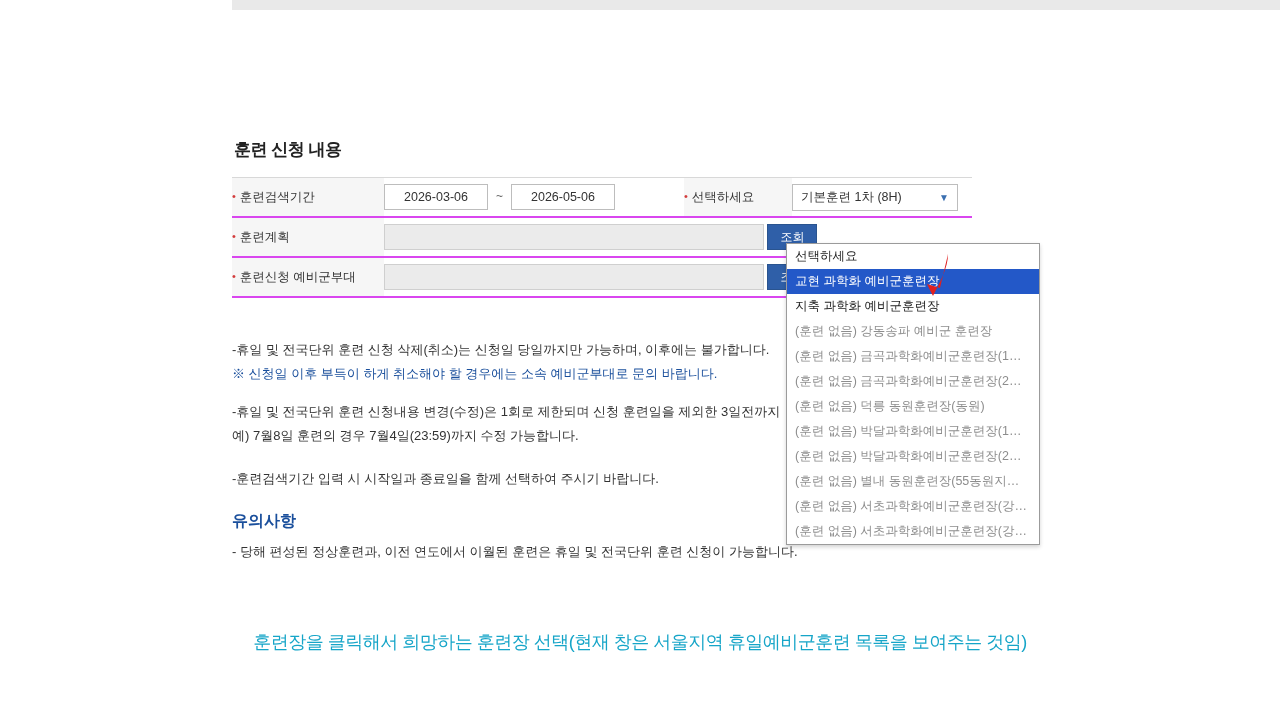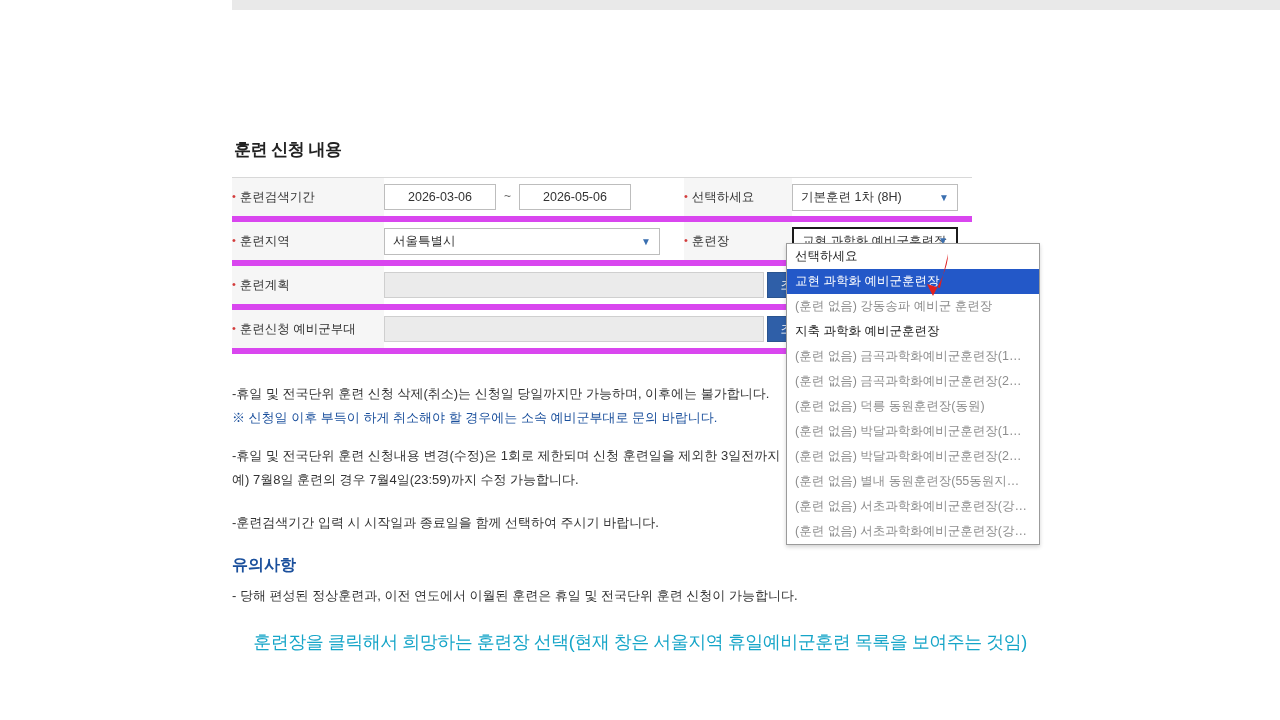--- a/index.html
+++ b/index.html
@@ -47,21 +47,21 @@
     letter-spacing: -0.5px;
     margin: 0 0 16px 2px;
   }
   table.form-table {
     border-collapse: collapse;
     width: 720px;
     table-layout: fixed;
   }
   table.form-table td {
     border-top: 1px solid #d8d8d8;
-    border-bottom: 6px solid #d946ef;
+    border-bottom: 2px solid #d946ef;
     height: 38px;
     vertical-align: middle;
     font-size: 12.5px;
     color: #333;
     padding: 0;
   }
   td.th {
     background: #f6f6f6;
     padding-left: 14px;
     color: #333;
@@ -85,21 +85,21 @@
     box-sizing: border-box;
     height: 26px;
     border: 1px solid #bdbdbd;
     background: #fff;
     font-size: 12.5px;
     color: #333;
     padding: 0 8px;
     font-family: "Liberation Sans", sans-serif;
     vertical-align: middle;
   }
-  .txt.date { width: 112px; text-align: center; }
+  .txt.date { width: 104px; text-align: center; }
   .tilde { display: inline-block; width: 16px; text-align: center; color: #666; font-size: 12px; }
   .txt.wide {
     width: 380px;
     background: #ebebeb;
     border: 1px solid #cfcfcf;
   }
 
   .selbox {
     position: relative;
     display: inline-block;
@@ -188,21 +188,20 @@
 
   
   .notes {
     position: absolute;
     left: 232px;
     top: 340px;
     width: 800px;
     font-size: 13px;
     color: #333;
     line-height: 1.55;
-    margin-top: 44px;
   }
   .note-p { margin: 0 0 4px 0; }
   .note-blue { color: #1a4f9c; margin: 0 0 0 0; }
   .gap { height: 18px; }
   .sub-head {
     color: #1a4f9c;
     font-weight: bold;
     font-size: 16px;
     margin: 20px 0 8px 0;
   }
@@ -252,40 +251,20 @@
             <span class="req">•</span><span>선택하세요</span>
           </td>
           <td class="cell-pad">
             <div class="selbox sel-type">
               <span>기본훈련 1차 (8H)</span>
               <span class="chev">▼</span>
             </div>
           </td>
         </tr>
 
-        <tr>
-          <td class="th">
-            <span class="req">•</span><span>훈련지역</span>
-          </td>
-          <td class="cell-pad">
-            <div class="selbox sel-region">
-              <span>서울특별시</span>
-              <span class="chev">▼</span>
-            </div>
-          </td>
-          <td class="th">
-            <span class="req">•</span><span>훈련장</span>
-          </td>
-          <td class="cell-pad">
-            <div class="selbox sel-place">
-              <span>교현 과학화 예비군훈련장</span>
-              <span class="chev">▼</span>
-            </div>
-          </td>
-        </tr>
 
         <tr>
           <td class="th">
             <span class="req">•</span><span>훈련계획</span>
           </td>
           <td class="cell-pad" colspan="3">
             <input class="txt wide" type="text" readonly="" value="" style="">
             <span class="btn-blue">조회</span>
           </td>
         </tr>
@@ -299,22 +278,22 @@
             <span class="btn-blue">조회</span>
           </td>
         </tr>
       </tbody>
     </table>
   </div>
 
   <div class="dropdown" id="dropdown-list">
       <div class="dd-item">선택하세요</div>
       <div class="dd-item selected">교현 과학화 예비군훈련장</div>
+      <div class="dd-item">지축 과학화 예비군훈련장</div>
       <div class="dd-item disabled">(훈련 없음) 강동송파 예비군 훈련장</div>
-      <div class="dd-item">지축 과학화 예비군훈련장</div>
       <div class="dd-item disabled">(훈련 없음) 금곡과학화예비군훈련장(1훈련장)</div>
       <div class="dd-item disabled">(훈련 없음) 금곡과학화예비군훈련장(2훈련장)</div>
       <div class="dd-item disabled">(훈련 없음) 덕릉 동원훈련장(동원)</div>
       <div class="dd-item disabled">(훈련 없음) 박달과학화예비군훈련장(1훈련장)</div>
       <div class="dd-item disabled">(훈련 없음) 박달과학화예비군훈련장(2훈련장)</div>
       <div class="dd-item disabled">(훈련 없음) 별내 동원훈련장(55동원지원단)</div>
       <div class="dd-item disabled">(훈련 없음) 서초과학화예비군훈련장(강남, 서초)</div>
       <div class="dd-item disabled">(훈련 없음) 서초과학화예비군훈련장(강동, 송파)</div>
     </div>
 

